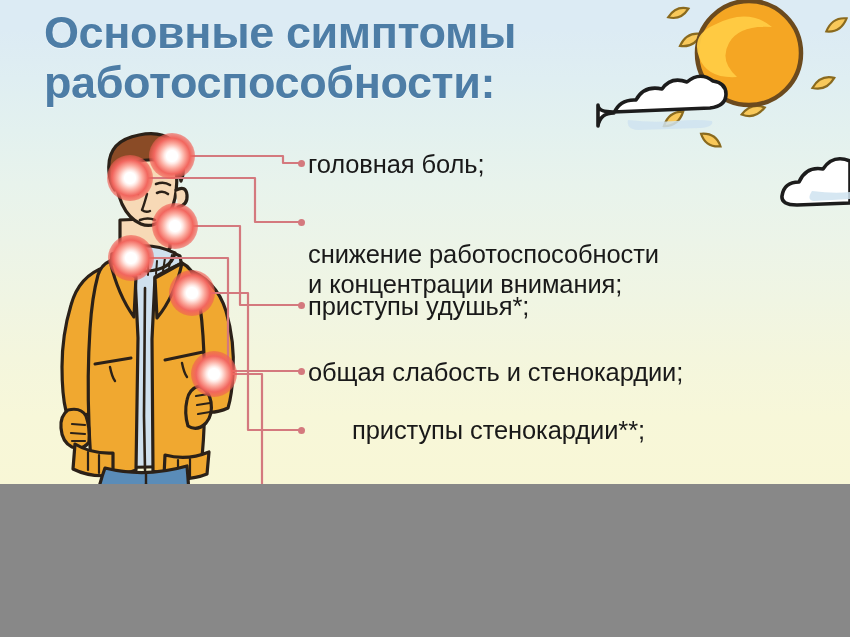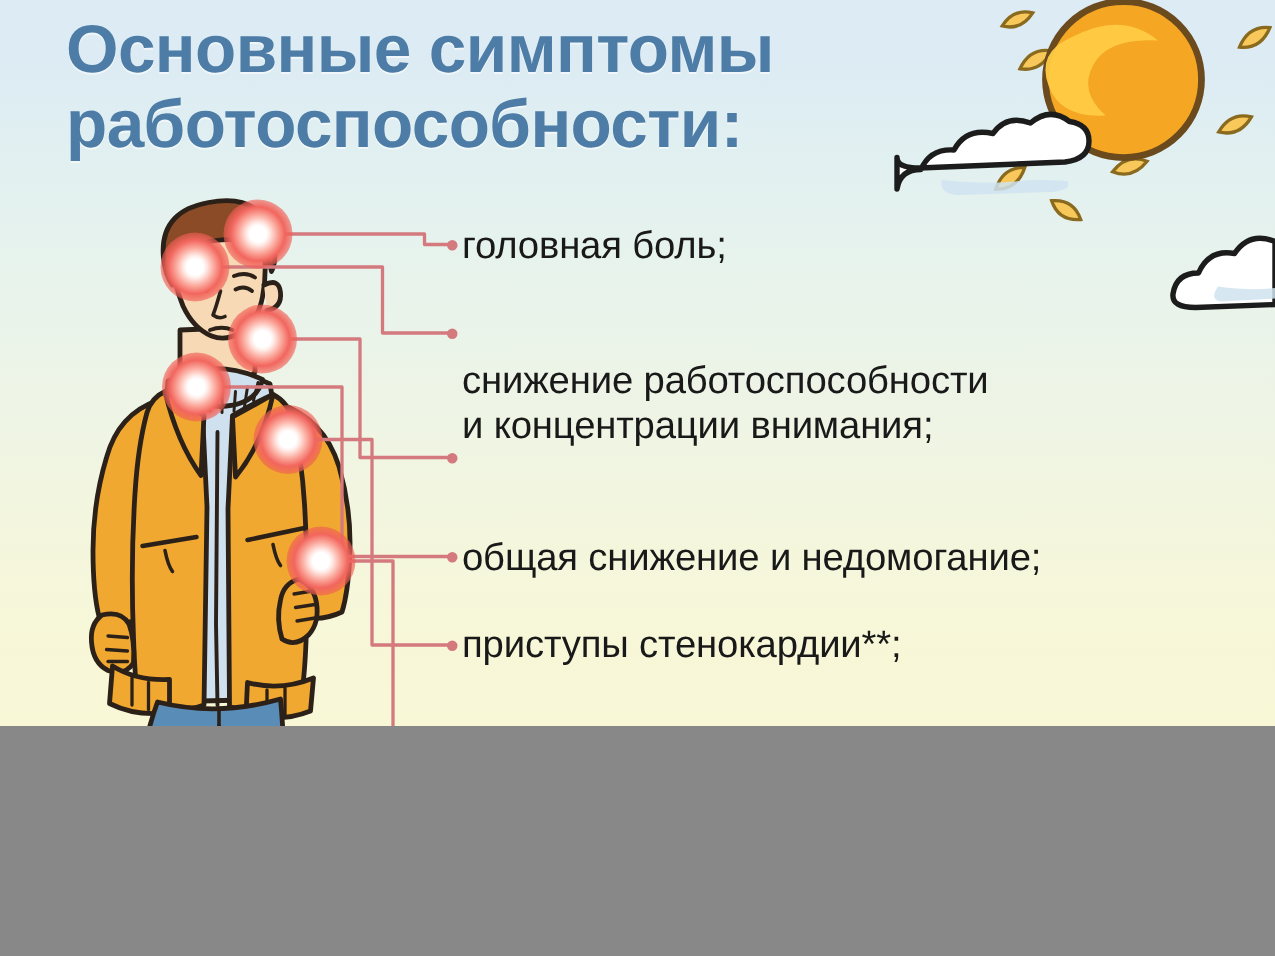--- a/index.html
+++ b/index.html
@@ -282,24 +282,25 @@
   <div class="marker" style="left:234px; top:516px; width:34px; height:34px; margin-left:-17px; margin-top:-17px;"></div>
 
   <div class="lead-dot" style="left:298px; top:160px;"></div>
   <div class="symptom" style="top:150px;">головная боль;</div>
 
   <div class="lead-dot" style="left:298px; top:219px;"></div>
   <div class="symptom" style="top:208px;margin-top:32px;">снижение работоспособности
 и концентрации внимания;</div>
 
   <div class="lead-dot" style="left:298px; top:302px;"></div>
+  <div class="symptom" style="top:292px;">приступы удушья*;</div>
 
   <div class="lead-dot" style="left:298px; top:368px;"></div>
-  <div class="symptom" style="top:358px;">общая снижение и недомогание;</div>
+  <div class="symptom" style="top:358px;">общая слабость и стенокардии;</div>
 
   <div class="lead-dot" style="left:298px; top:427px;"></div>
-  <div class="symptom" style="top:416px;">приступы стенокардии**;</div>
+  <div class="symptom" style="top:416px;margin-left:44px;">приступы стенокардии**;</div>
 
   <div class="lead-dot" style="left:298px; top:486px;"></div>
 
   <div class="lead-dot" style="left:298px; top:567px;"></div>
 
 </div>
 
 </body></html>

